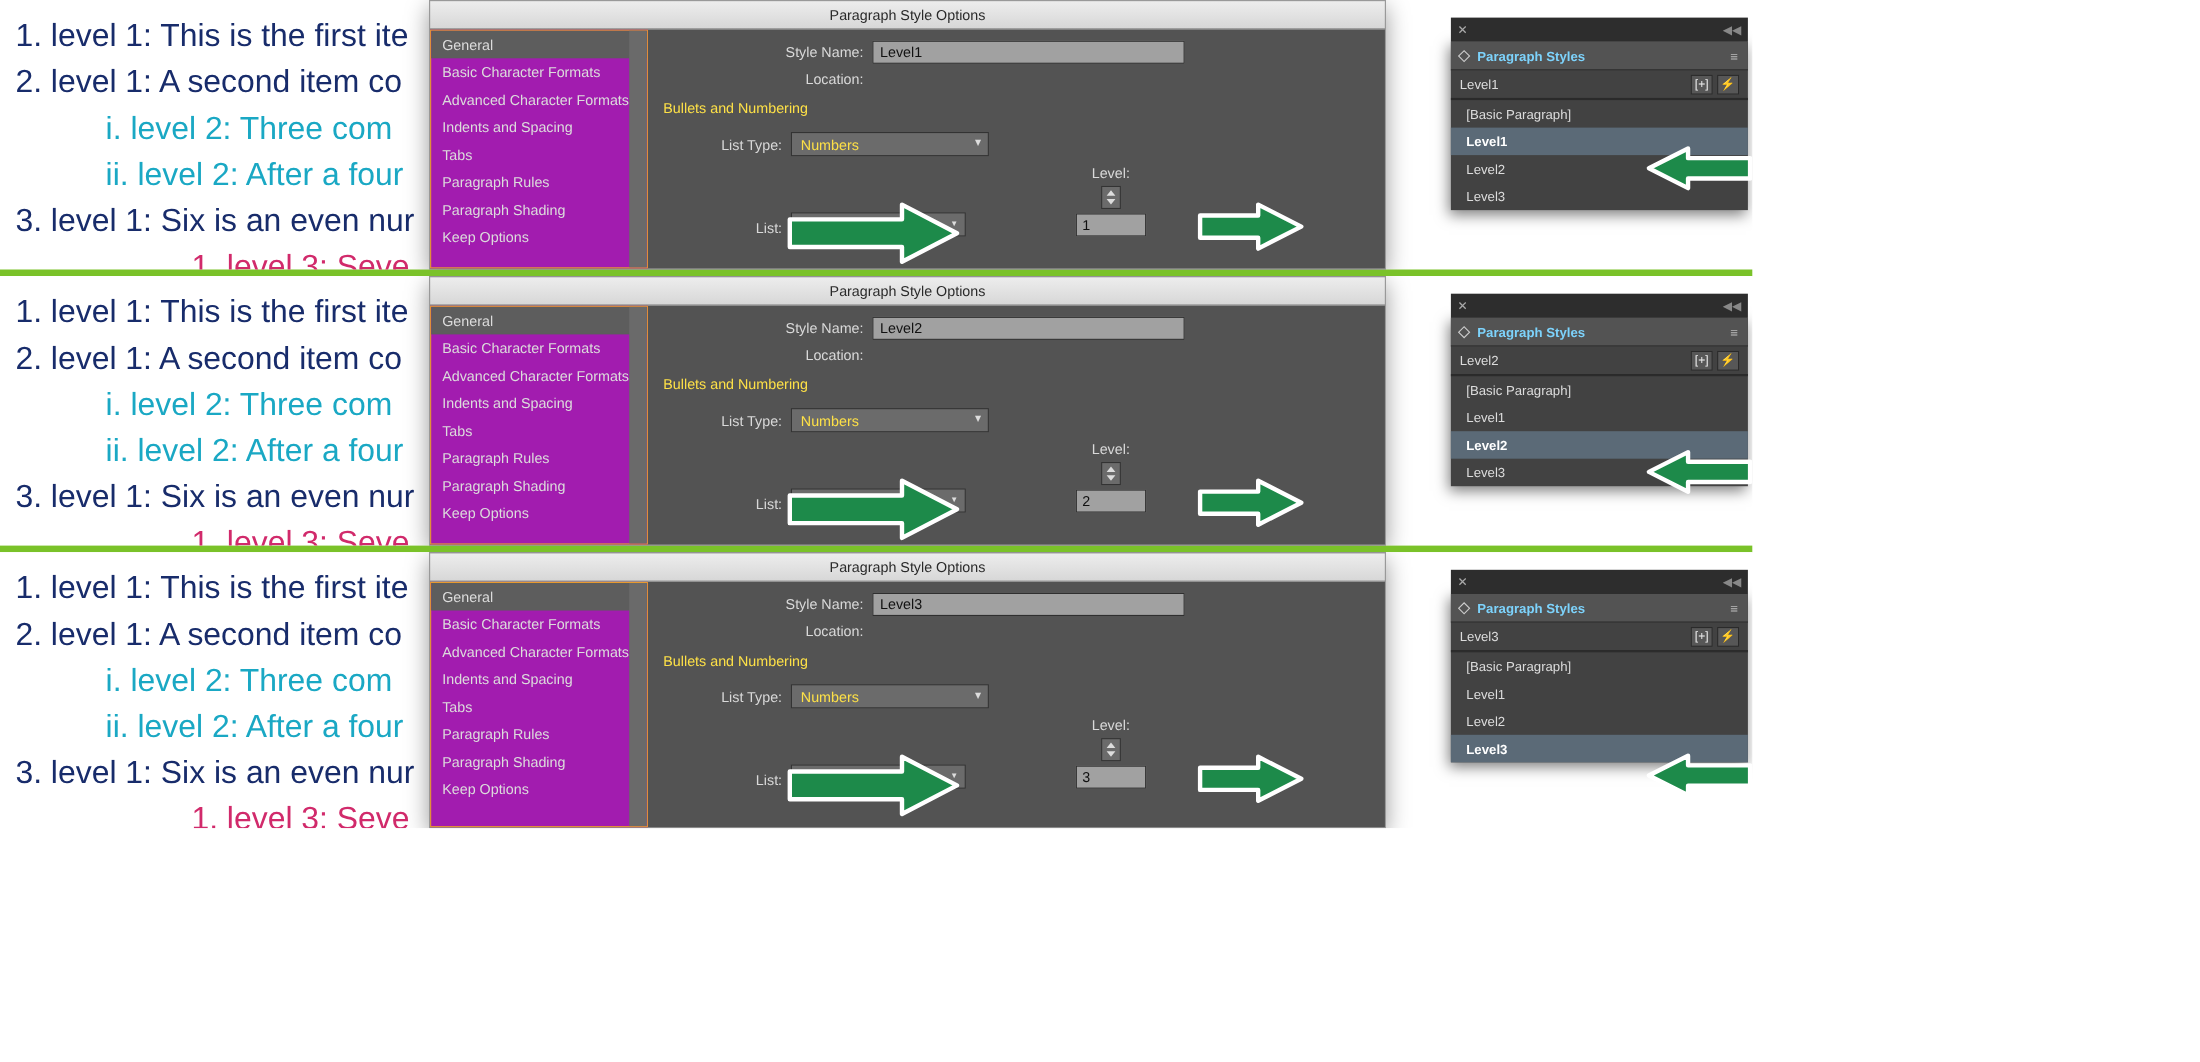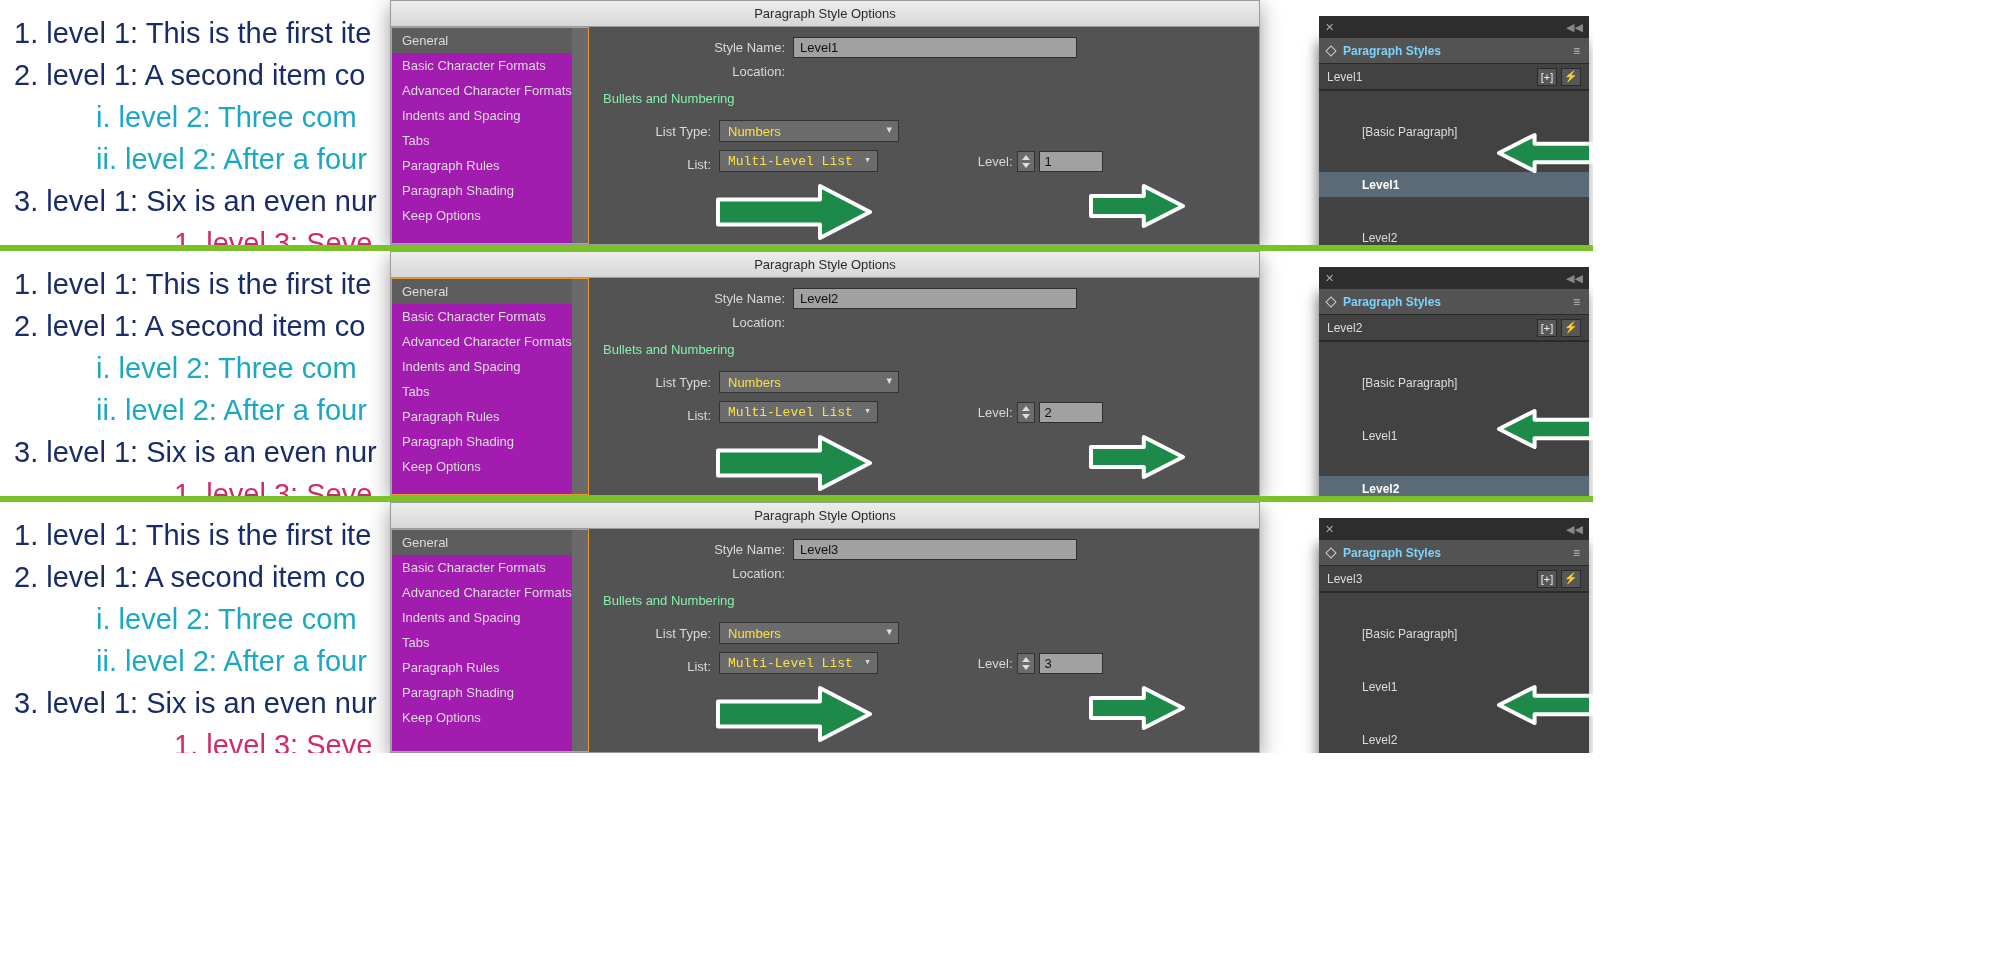--- a/index.html
+++ b/index.html
@@ -114,21 +114,21 @@
   }
   .dropdown::after {
     content: "▾";
     position: absolute;
     right: 6px;
     top: 2px;
     font-size: 11px;
     color: #ddd;
   }
   .section-title {
-    color: #86efac;
+    color: #fde047;
     font-weight: 400;
     margin: 12px 0 14px 0;
   }
   .list-row { display: flex; align-items: flex-end; }
   .list-row .lbl2 { width: 116px; text-align: right; padding-right: 8px; }
   .list-dropdown { min-width: 152px; font-family: Liberation Mono, monospace; }
   .stepper {
     width: 18px; height: 21px;
     background: #6b6b6b;
     border: 1px solid #333;
@@ -142,20 +142,21 @@
   .stepper::before { top:3px; border-bottom:5px solid #ddd; }
   .stepper::after  { bottom:3px; border-top:5px solid #ddd; }
   .num-input {
     width: 64px; height: 21px;
     background: #a1a1a1; border:1px solid #2f2f2f;
     color:#111; padding:0 5px; font-size:13px;
   }
   .level-group {
     display: inline-flex; align-items: center; gap:4px;
     margin-left: 100px;
+    flex-direction: column;
   }
 
   
   .arrow {
     position: absolute;
     pointer-events: none;
   }
   .arrow svg { display:block; }
 
   
@@ -200,23 +201,22 @@
   .panel-controls .cur { flex:1; }
   .panel-controls .btn {
     width:20px; height:18px; background:#575757; border:1px solid #2a2a2a;
     margin-left:4px; display:flex;align-items:center;justify-content:center;
     font-size:11px; color:#eee;
   }
   .panel-divider { height:1px; background:#2a2a2a; }
   .panel-list { }
   .ps-item {
     height: 25px; display:flex; align-items:center;
-    padding-left: 43px;
+    padding-left: 14px;
     cursor:default;
-    margin-top:28px;
   }
   .ps-item.selected { background: #5b6a77; color:#fff; font-weight:600; }
 
   
   .green-arrow-right, .green-arrow-left {
     fill: #1d8a4a;
     stroke: #fff;
     stroke-width: 4;
     stroke-linejoin: round;
   }

